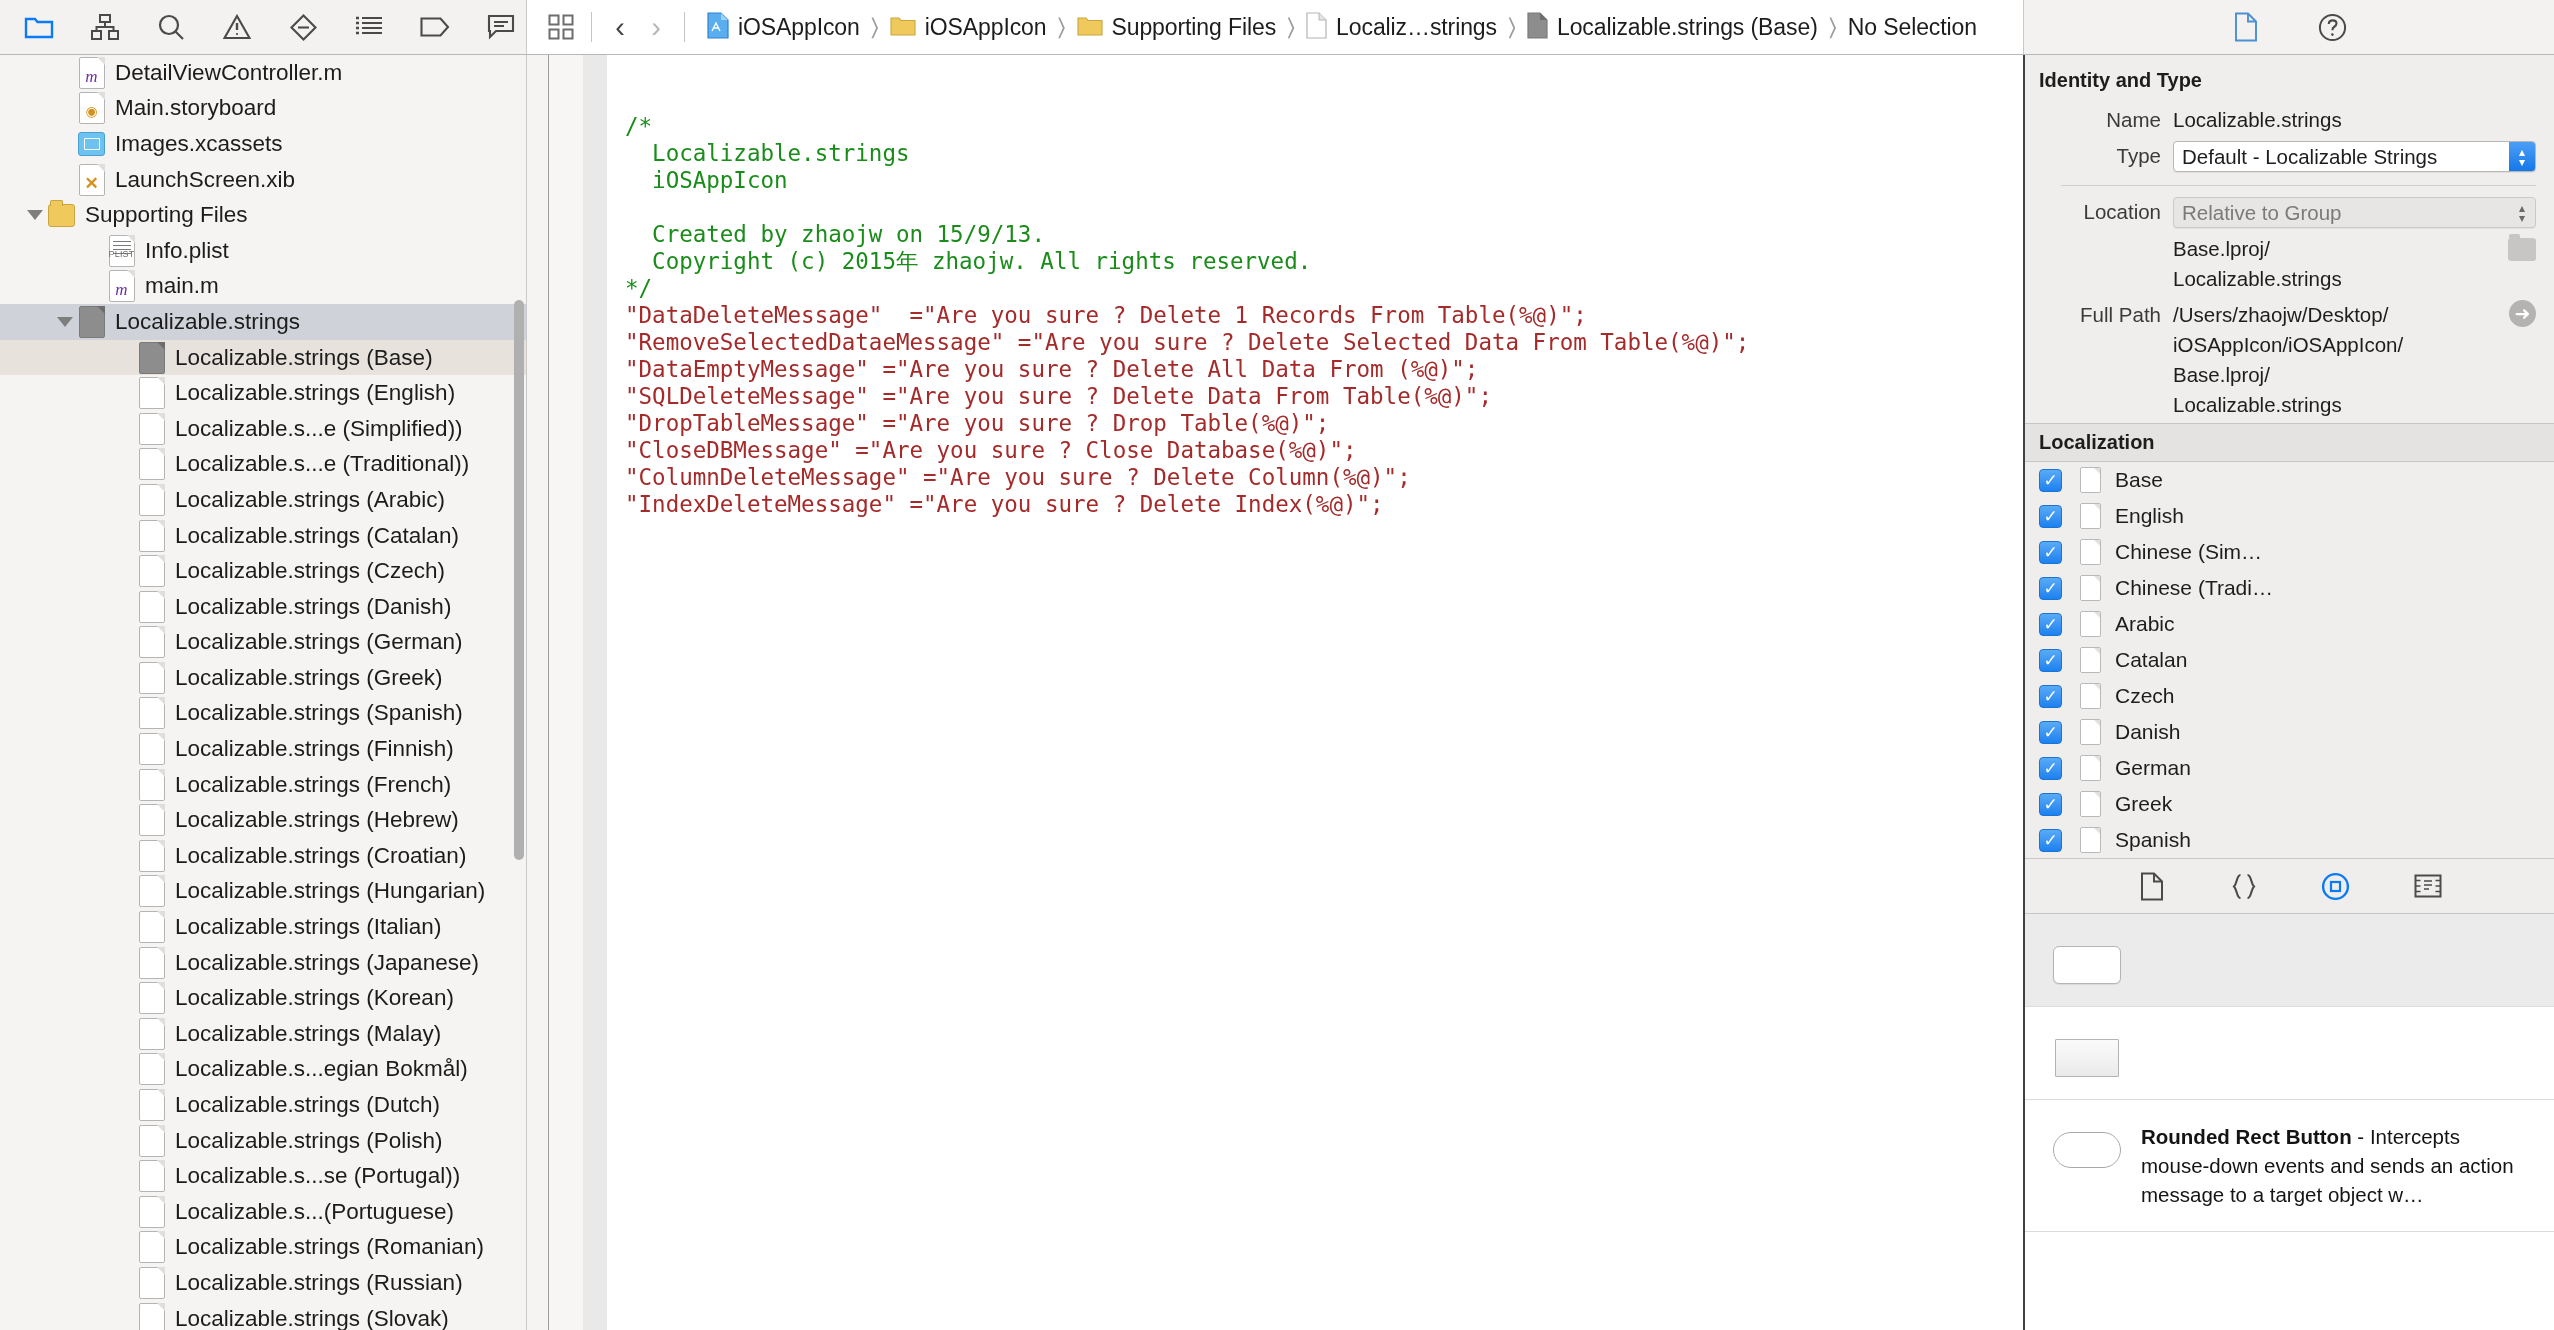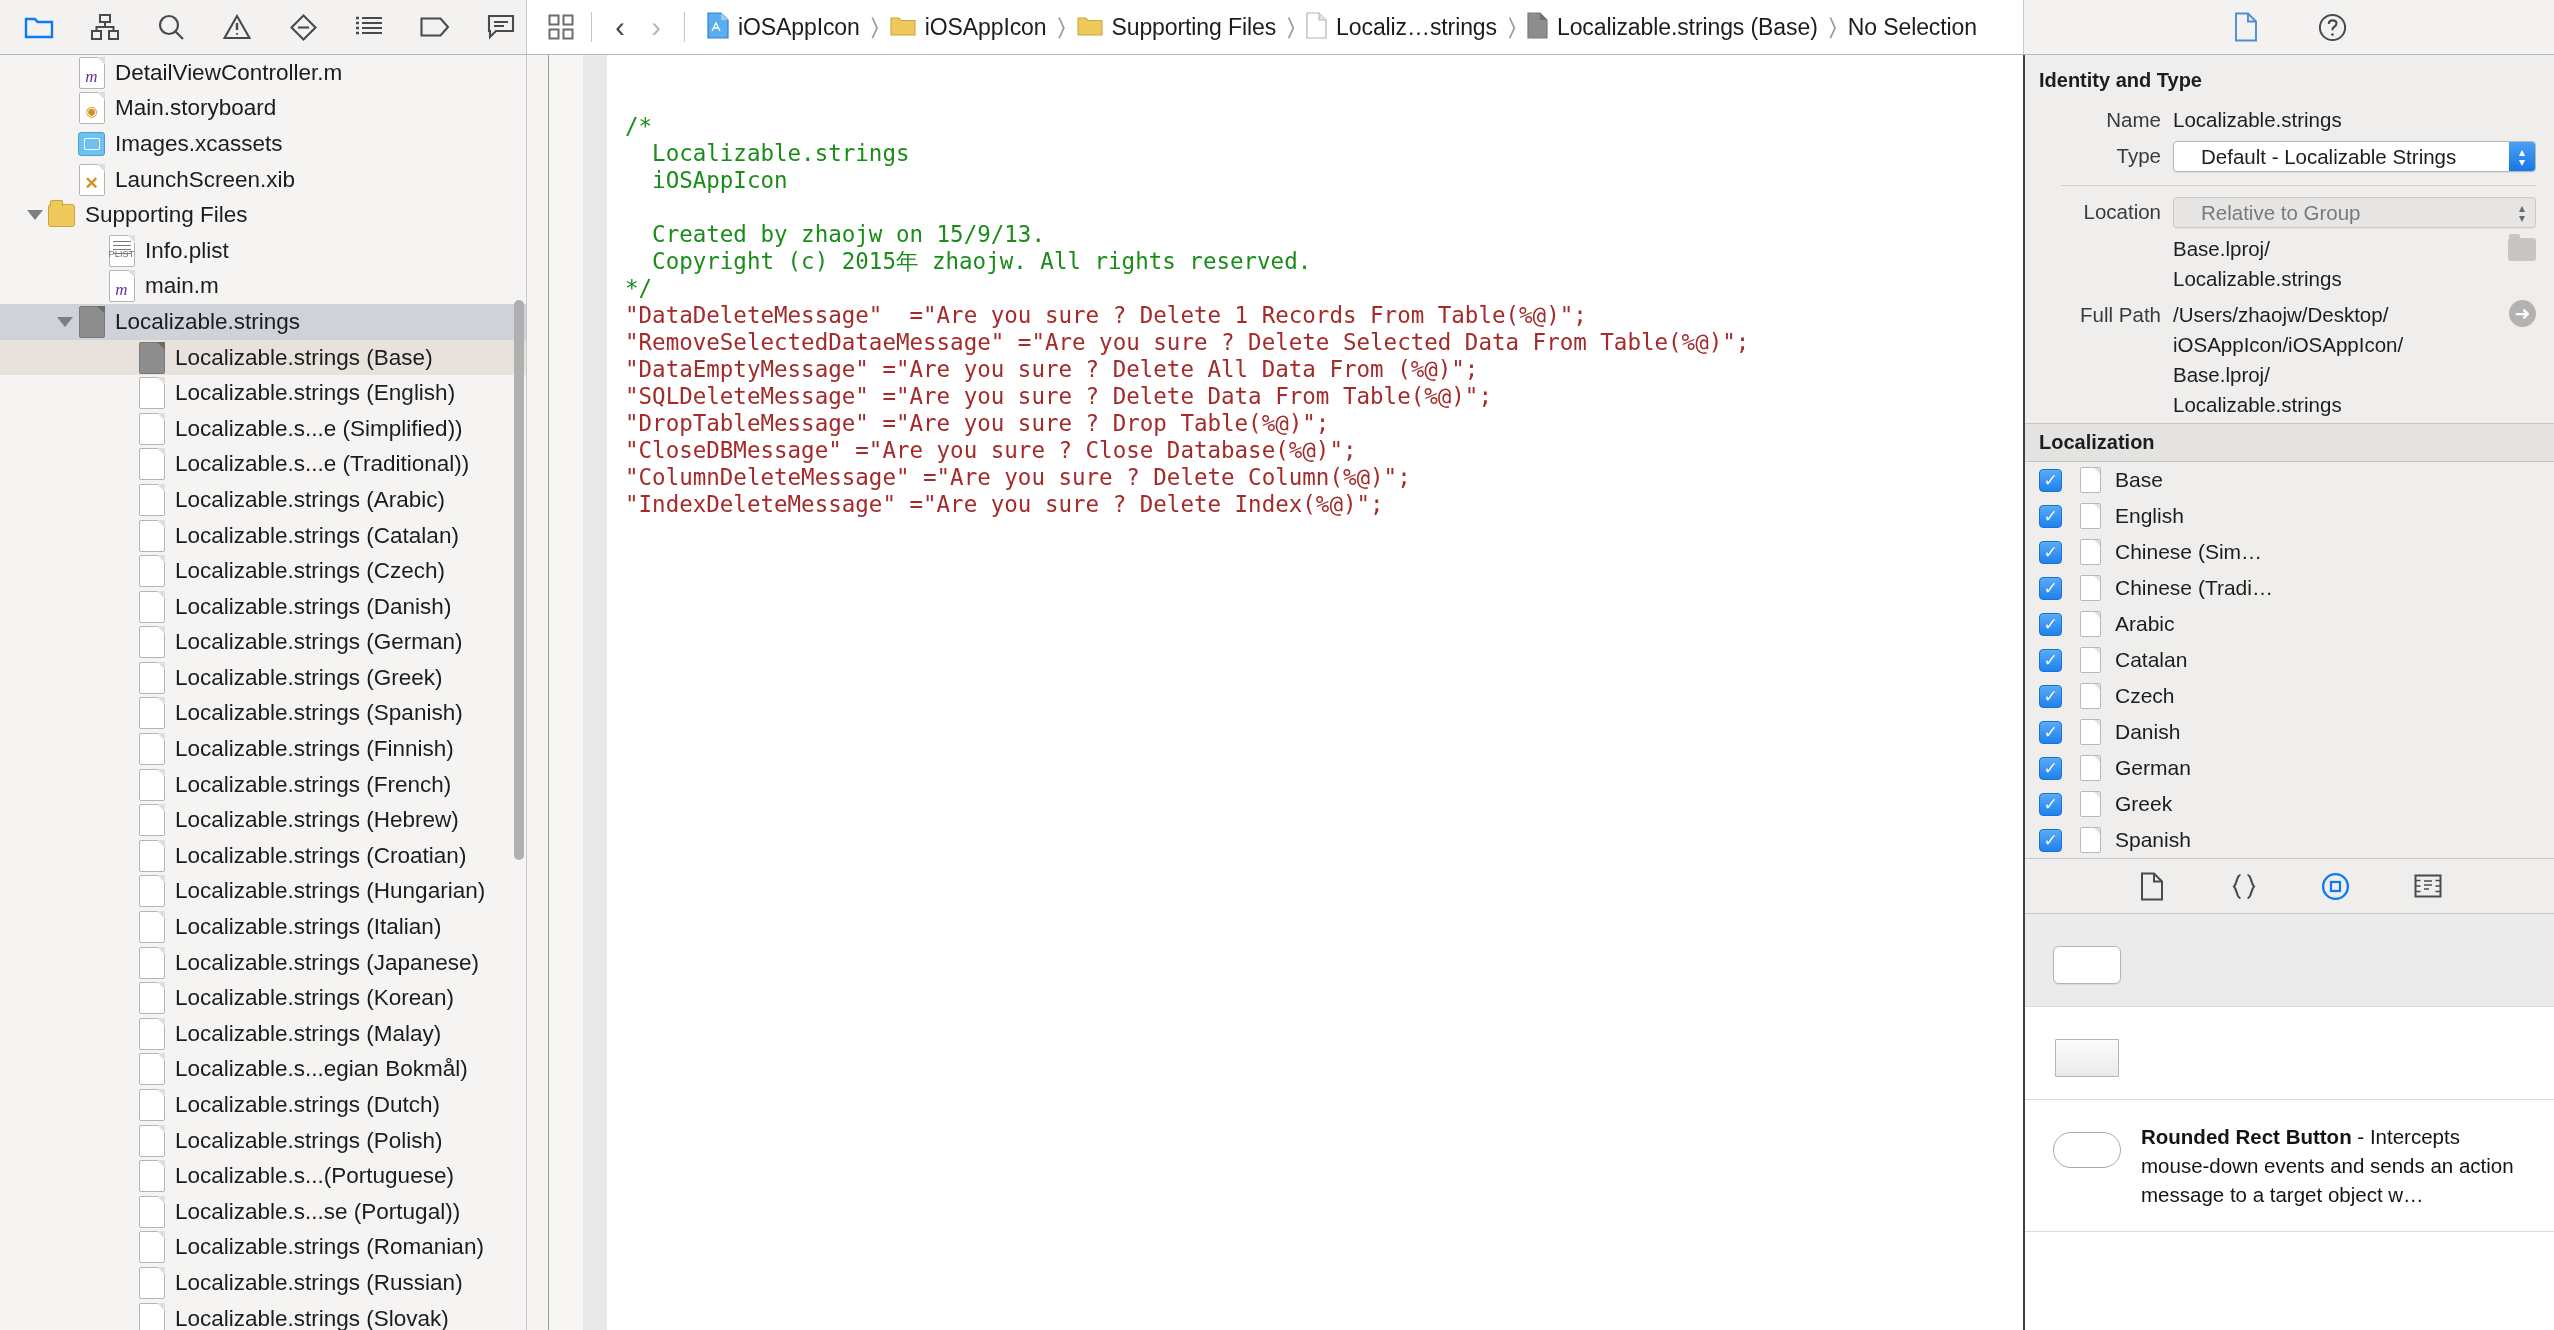--- a/index.html
+++ b/index.html
@@ -220,21 +220,21 @@
     background:#fff;
     border:1px solid #b6b6b6;
     border-radius: 4px;
     display:flex; align-items:center;
     padding: 0 0 0 8px;
     font-size: 20.5px;
     position: relative;
     box-shadow: 0 1px 0 rgba(0,0,0,0.05);
     overflow:hidden;
   }
-  .combo .combo-text { flex:1; white-space:nowrap; overflow:hidden;margin-left:19px; }
+  .combo .combo-text { flex:1; white-space:nowrap; overflow:hidden; }
   .stepper-blue {
     width: 26px; height: 100%;
     background: linear-gradient(#4d9ff5, #1478e8);
     display:flex; flex-direction:column; align-items:center; justify-content:center;
     color:#fff; font-size: 12px; line-height: 10px;
     flex: 0 0 auto;
   }
   .combo.flat {
     background:#e8e6e4; border-color:#cbc9c7;
   }
@@ -832,32 +832,32 @@
           </div>
           <div class="nav-row">
             <span style="width:112px;flex:0 0 auto"></span>
             <span class="disclosure"></span>
             <span class="nav-icon">
               <span class="ficon">
                 <span class="page"></span>
                 <span class="corner"></span>
               </span>
             </span>
+            <span class="nav-label">Localizable.s...se (Portugal))</span>
+          </div>
+          <div class="nav-row">
+            <span style="width:112px;flex:0 0 auto"></span>
+            <span class="disclosure"></span>
+            <span class="nav-icon">
+              <span class="ficon">
+                <span class="page"></span>
+                <span class="corner"></span>
+              </span>
+            </span>
             <span class="nav-label">Localizable.s...(Portuguese)</span>
-          </div>
-          <div class="nav-row">
-            <span style="width:112px;flex:0 0 auto"></span>
-            <span class="disclosure"></span>
-            <span class="nav-icon">
-              <span class="ficon">
-                <span class="page"></span>
-                <span class="corner"></span>
-              </span>
-            </span>
-            <span class="nav-label">Localizable.s...se (Portugal))</span>
           </div>
           <div class="nav-row">
             <span style="width:112px;flex:0 0 auto"></span>
             <span class="disclosure"></span>
             <span class="nav-icon">
               <span class="ficon">
                 <span class="page"></span>
                 <span class="corner"></span>
               </span>
             </span>

